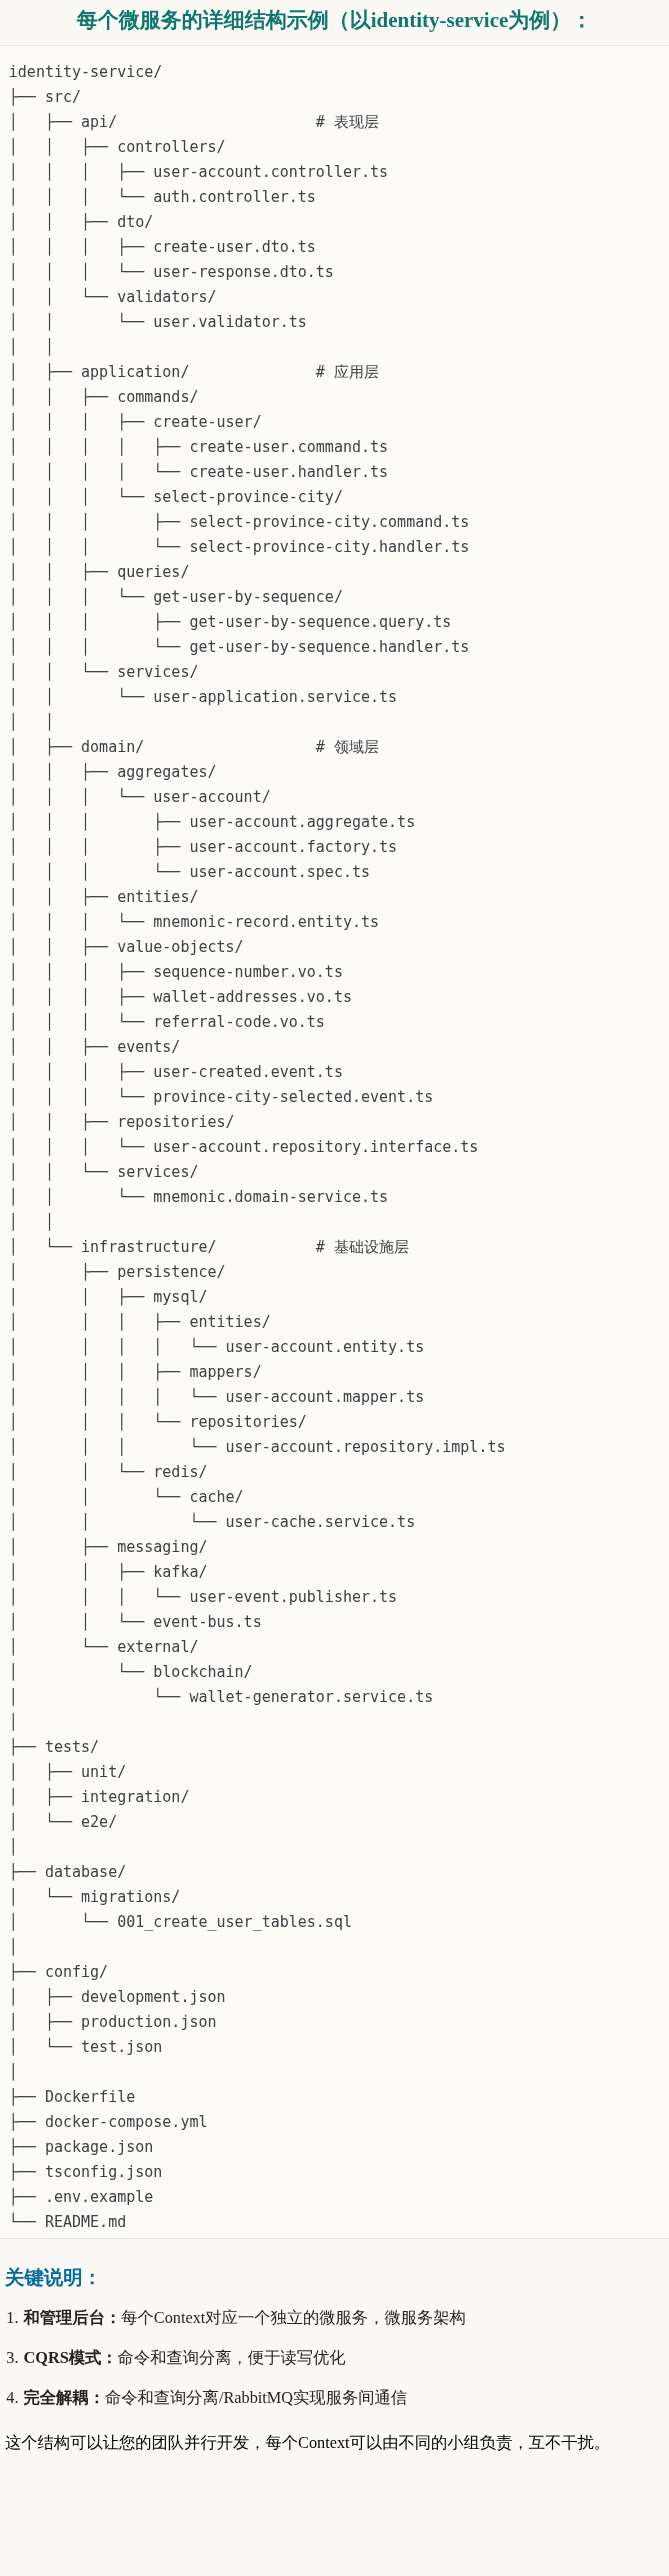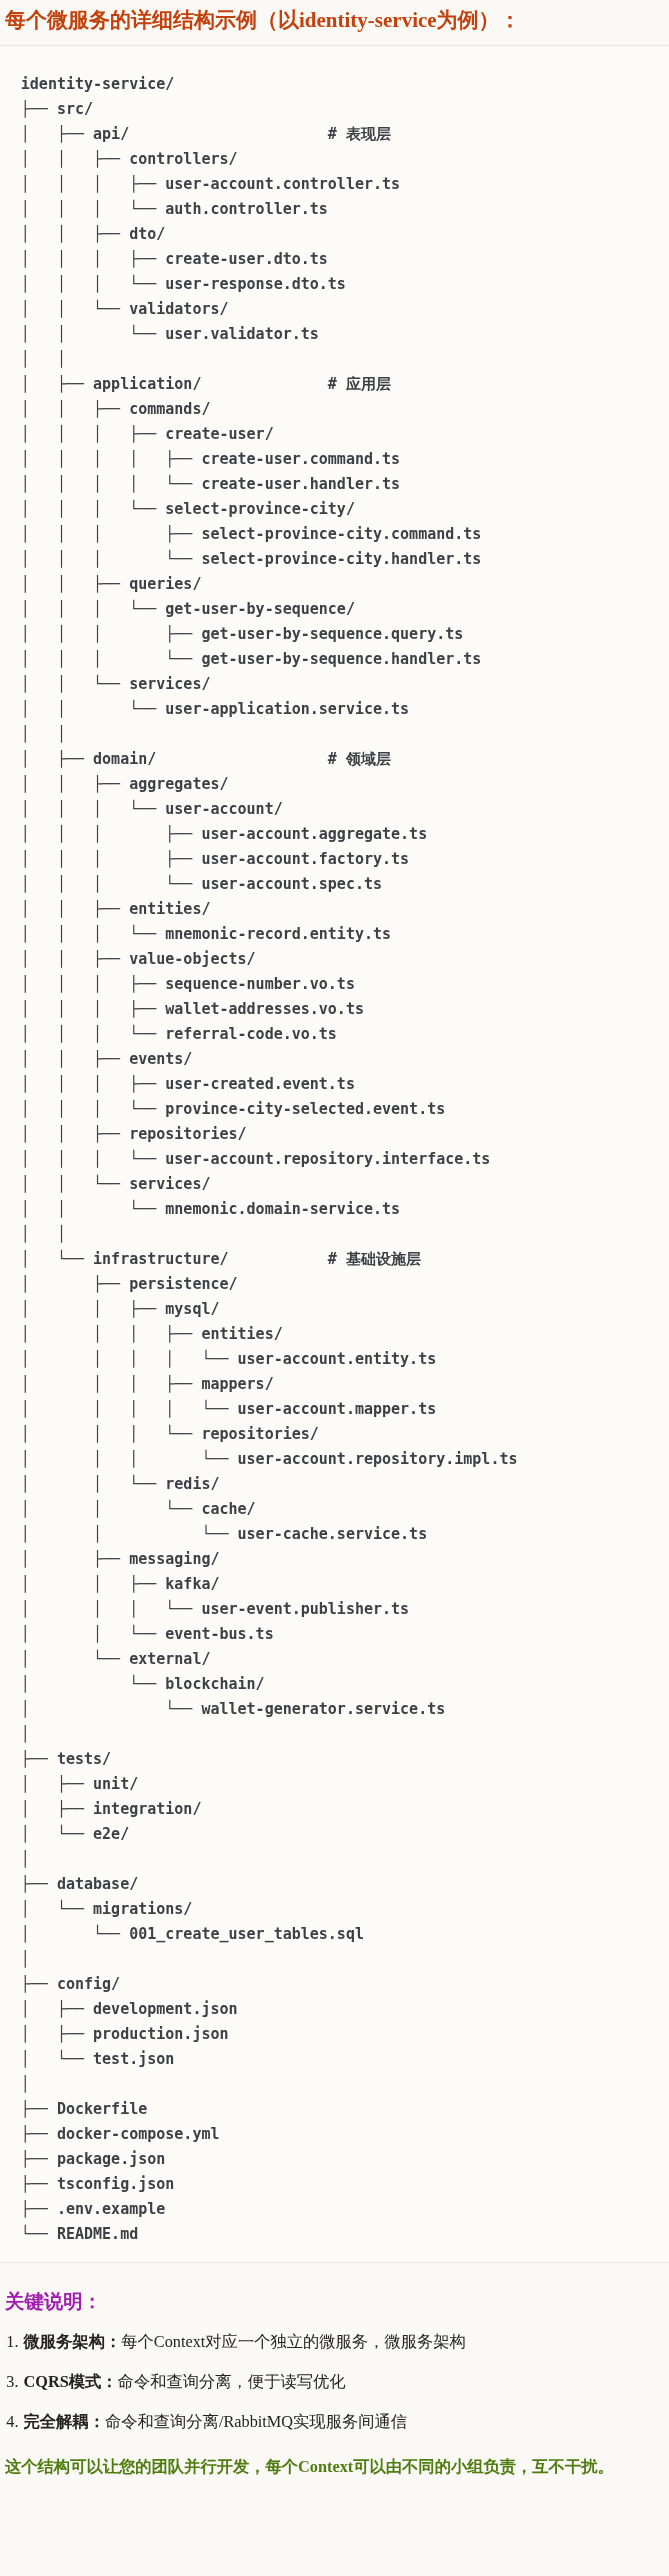--- a/index.html
+++ b/index.html
@@ -12,49 +12,49 @@
     width: 669px;
     color: #1f1e1b;
     font-family: "Liberation Serif", "DejaVu Serif", serif;
   }
   .doc-title {
     margin: 6.3px 5px 10.6px 5px;
     font-family: "Liberation Serif", "DejaVu Sans", serif;
     font-weight: bold;
     font-size: 21px;
     line-height: 1.35;
-    color: #c2410c;
+    color: #0f766e;
+    text-align: center;
   }
   .code-block {
     background: #fcfbf8;
     border-top: 0.6px solid #e7e5df;
     border-bottom: 0.6px solid #e7e5df;
     width: 100%;
     box-sizing: border-box;
   }
   .code-block pre {
-    margin: 12px;
+    margin: 0;
     padding: 13.8px 8.8px 2.5px 8.8px;
     font-family: "DejaVu Sans Mono", monospace;
     font-size: 15px;
     line-height: 25px;
     color: #3d4045;
     white-space: pre;
     overflow: hidden;
-    font-weight: bold;
   }
   .notes {
     padding: 0 5px;
   }
   .notes-heading {
     margin: 25px 0 16.3px 0;
     font-family: Liberation Mono, monospace;
     font-weight: bold;
     font-size: 19.4px;
-    color: #a21caf;
+    color: #0369a1;
   }
   ol.notes-list {
     list-style: none;
     margin: 0;
     padding: 0 0 0 1.3px;
   }
   ol.notes-list li {
     font-size: 16.3px;
     line-height: 22px;
     margin-bottom: 18px;
@@ -63,22 +63,21 @@
   .note-num {
     margin-right: 5px;
   }
   .note-term {
     font-weight: bold;
   }
   .closing-paragraph {
     margin: 23px 0 8.8px 0;
     font-size: 16.3px;
     line-height: 22px;
-    color: #4d7c0f;
-    font-weight: bold;
+    color: #000000;
   }
 </style>
 </head>
 <body>
 
 <div class="page">
 
   <div class="doc-title">每个微服务的详细结构示例（以identity-service为例）：</div>
 
   <div class="code-block">
@@ -169,21 +168,21 @@
 ├── tsconfig.json
 ├── .env.example
 └── README.md</pre>
   </div>
 
   <div class="notes">
     <div class="notes-heading">关键说明：</div>
 
     <ol class="notes-list">
       <li>
-        <span class="note-num">1.</span><span class="note-term">微服务架构：</span><span class="note-desc">每个Context对应一个独立的微服务，微服务架构</span>
+        <span class="note-num">1.</span><span class="note-term">和管理后台：</span><span class="note-desc">每个Context对应一个独立的微服务，微服务架构</span>
       </li>
       <li>
         <span class="note-num">3.</span><span class="note-term">CQRS模式：</span><span class="note-desc">命令和查询分离，便于读写优化</span>
       </li>
       <li>
         <span class="note-num">4.</span><span class="note-term">完全解耦：</span><span class="note-desc">命令和查询分离/RabbitMQ实现服务间通信</span>
       </li>
     </ol>
 
     <div class="closing-paragraph">这个结构可以让您的团队并行开发，每个Context可以由不同的小组负责，互不干扰。</div>

